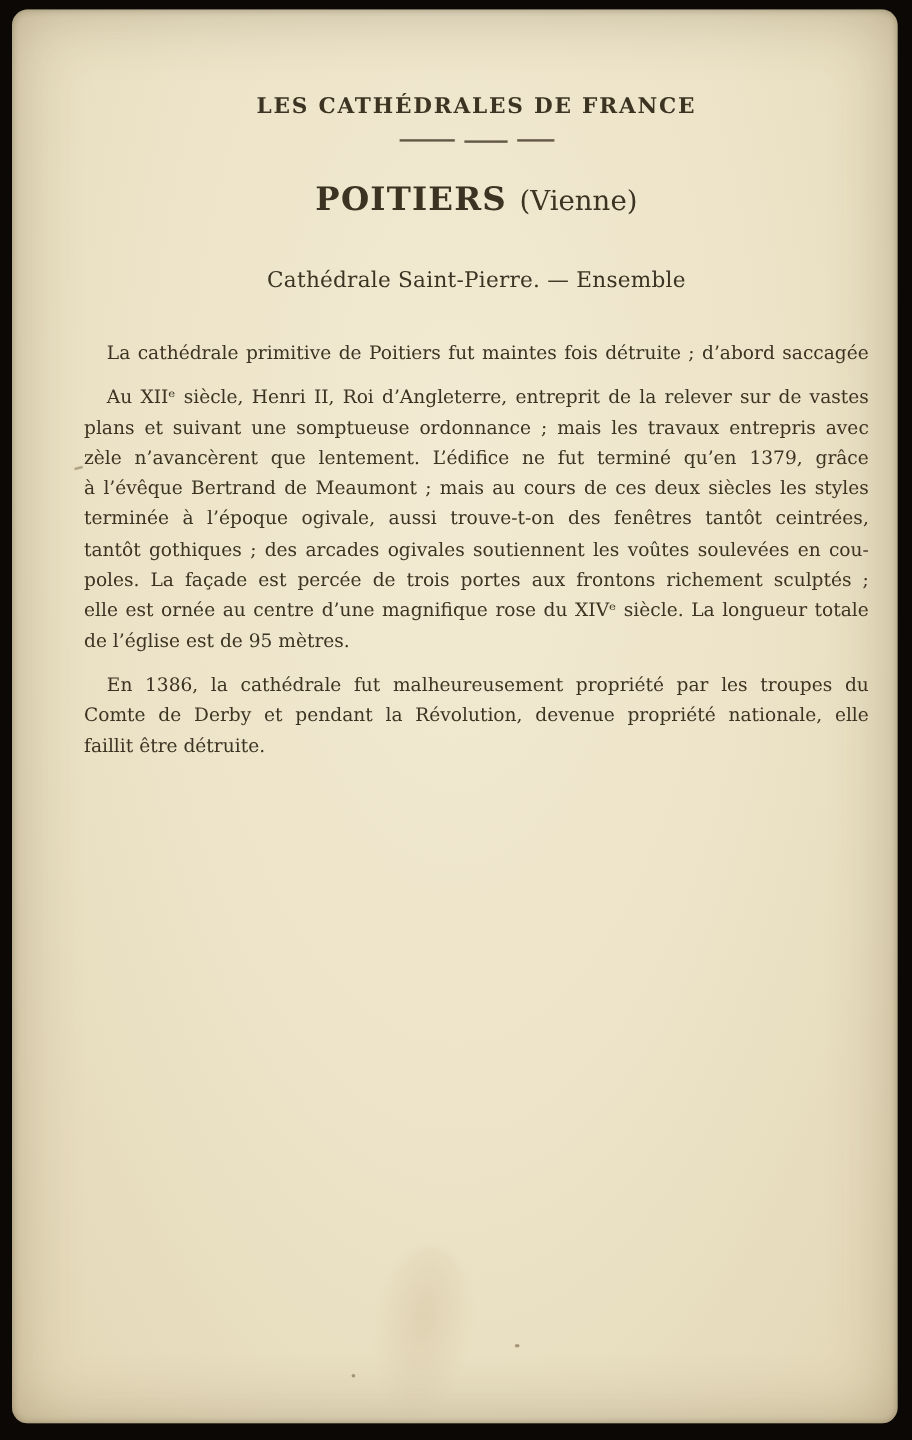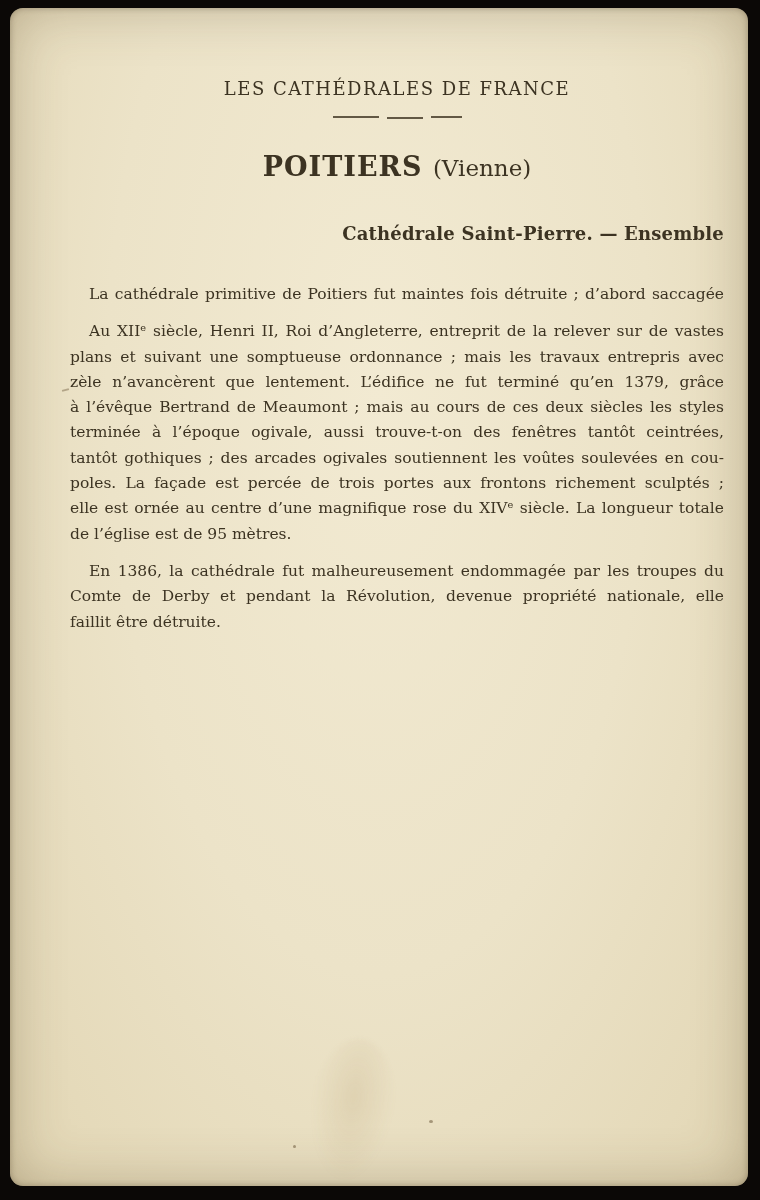--- a/index.html
+++ b/index.html
@@ -32,21 +32,21 @@
   .content {
     position: relative;
     margin: 0 24px 0 60px;   
     padding-top: 70px;
     text-align: center;
     color: var(--ink, #3c3322);
   }
   .series-title {
     font-size: 18px;
     line-height: 22px;
-    font-weight: normal;
+    font-weight: bold;
     letter-spacing: 1.5px;
   }
   .title-rule {
     margin-top: 16px;
     height: 3px;
     font-size: 0;
   }
   .title-rule .dash {
     display: inline-block;
     height: 2px;
@@ -66,23 +66,22 @@
   }
   .city-line .region {
     font-weight: normal;
     font-size: 23px;
     letter-spacing: 0;
   }
   .caption {
     margin-top: 36px;
     font-size: 18px;
     line-height: 24px;
-    font-weight: bold;
+    font-weight: normal;
     letter-spacing: 0.2px;
-    text-align: right;
   }
   .body-text {
     margin-top: 36px;
     font-size: 15.5px;
     line-height: 25.3px;
     text-align: justify;
   }
   .para { margin-top: 12px; }
   .para:first-child { margin-top: 0; }
   .line {
@@ -139,21 +138,21 @@
           <div class="line">plans et suivant une somptueuse ordonnance ; mais les travaux entrepris avec</div>
           <div class="line">zèle n’avancèrent que lentement. L’édifice ne fut terminé qu’en 1379, grâce</div>
           <div class="line">à l’évêque Bertrand de Meaumont ; mais au cours de ces deux siècles les styles</div>
           <div class="line">terminée à l’époque ogivale, aussi trouve-t-on des fenêtres tantôt ceintrées,</div>
           <div class="line">tantôt gothiques ; des arcades ogivales soutiennent les voûtes soulevées en cou-</div>
           <div class="line">poles. La façade est percée de trois portes aux frontons richement sculptés ;</div>
           <div class="line">elle est ornée au centre d’une magnifique rose du XIVᵉ siècle. La longueur totale</div>
           <div class="line last">de l’église est de 95 mètres.</div>
         </div>
         <div class="para">
-          <div class="line first">En 1386, la cathédrale fut malheureusement endommagée par les troupes du</div>
+          <div class="line first">En 1386, la cathédrale fut malheureusement propriété par les troupes du</div>
           <div class="line">Comte de Derby et pendant la Révolution, devenue propriété nationale, elle</div>
           <div class="line last">faillit être détruite.</div>
         </div>
       </div>
 
   </div>
 
   <div class="stain"></div>
   <div class="speck s1"></div>
   <div class="speck s2"></div>

